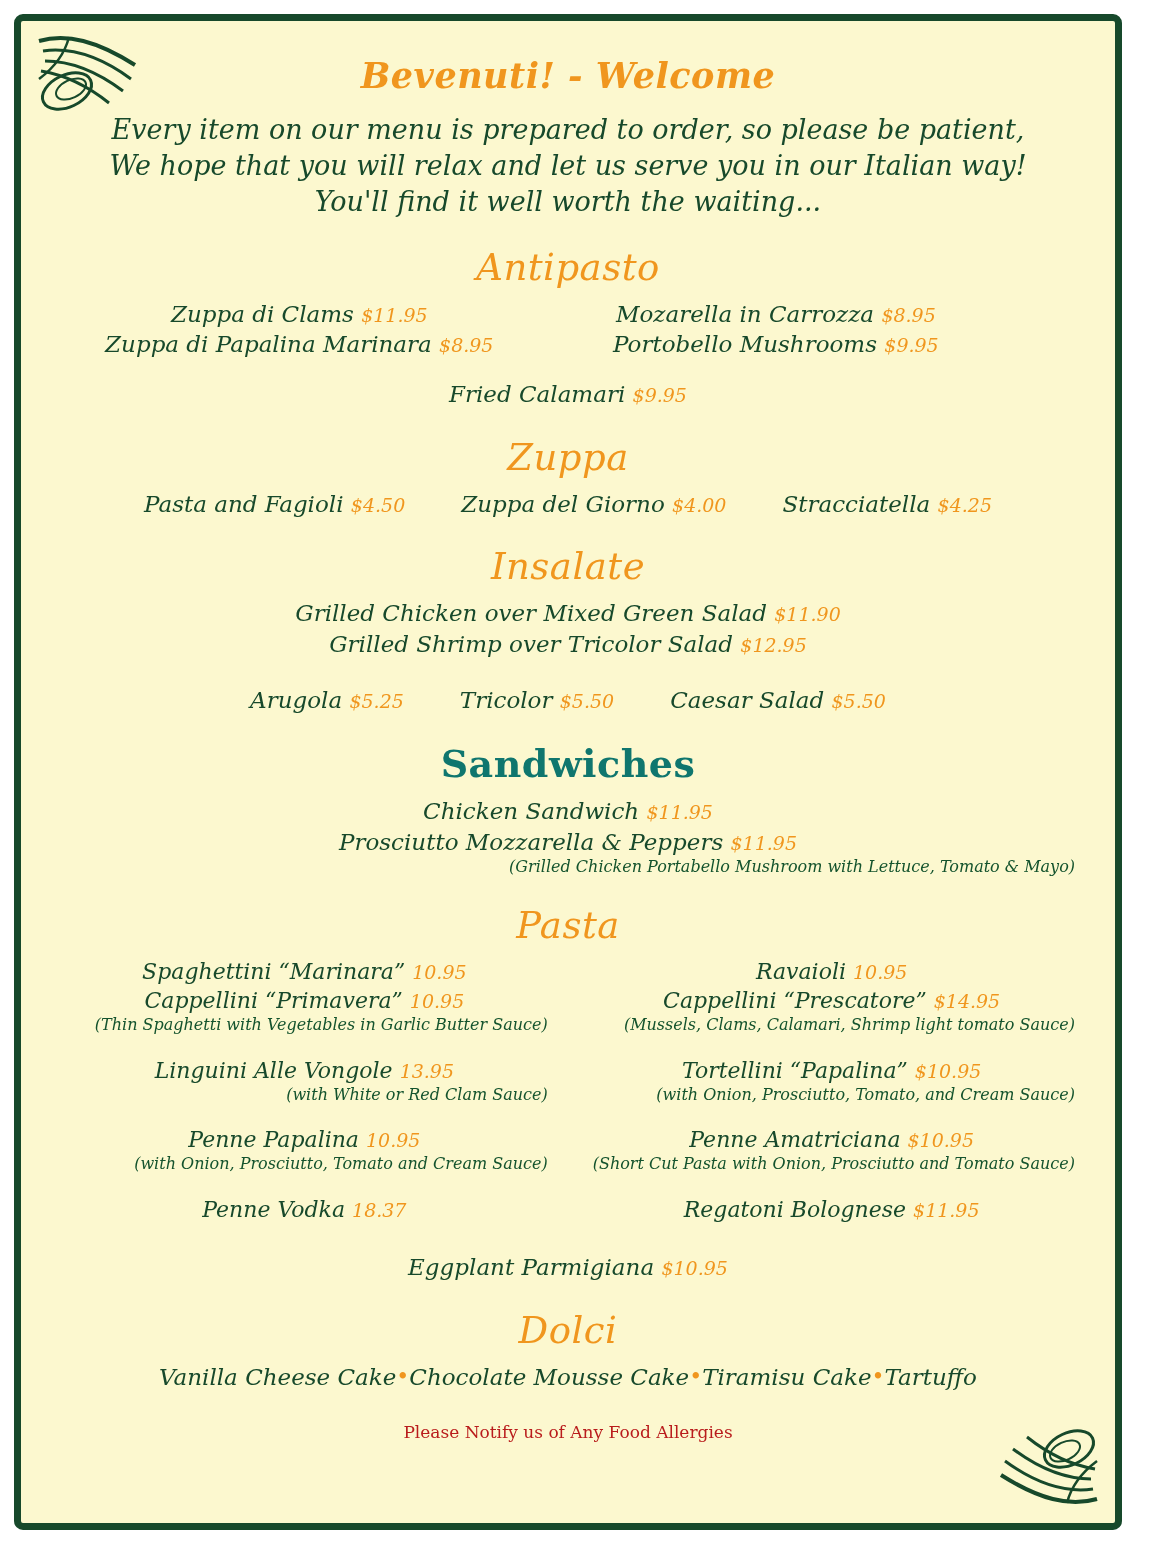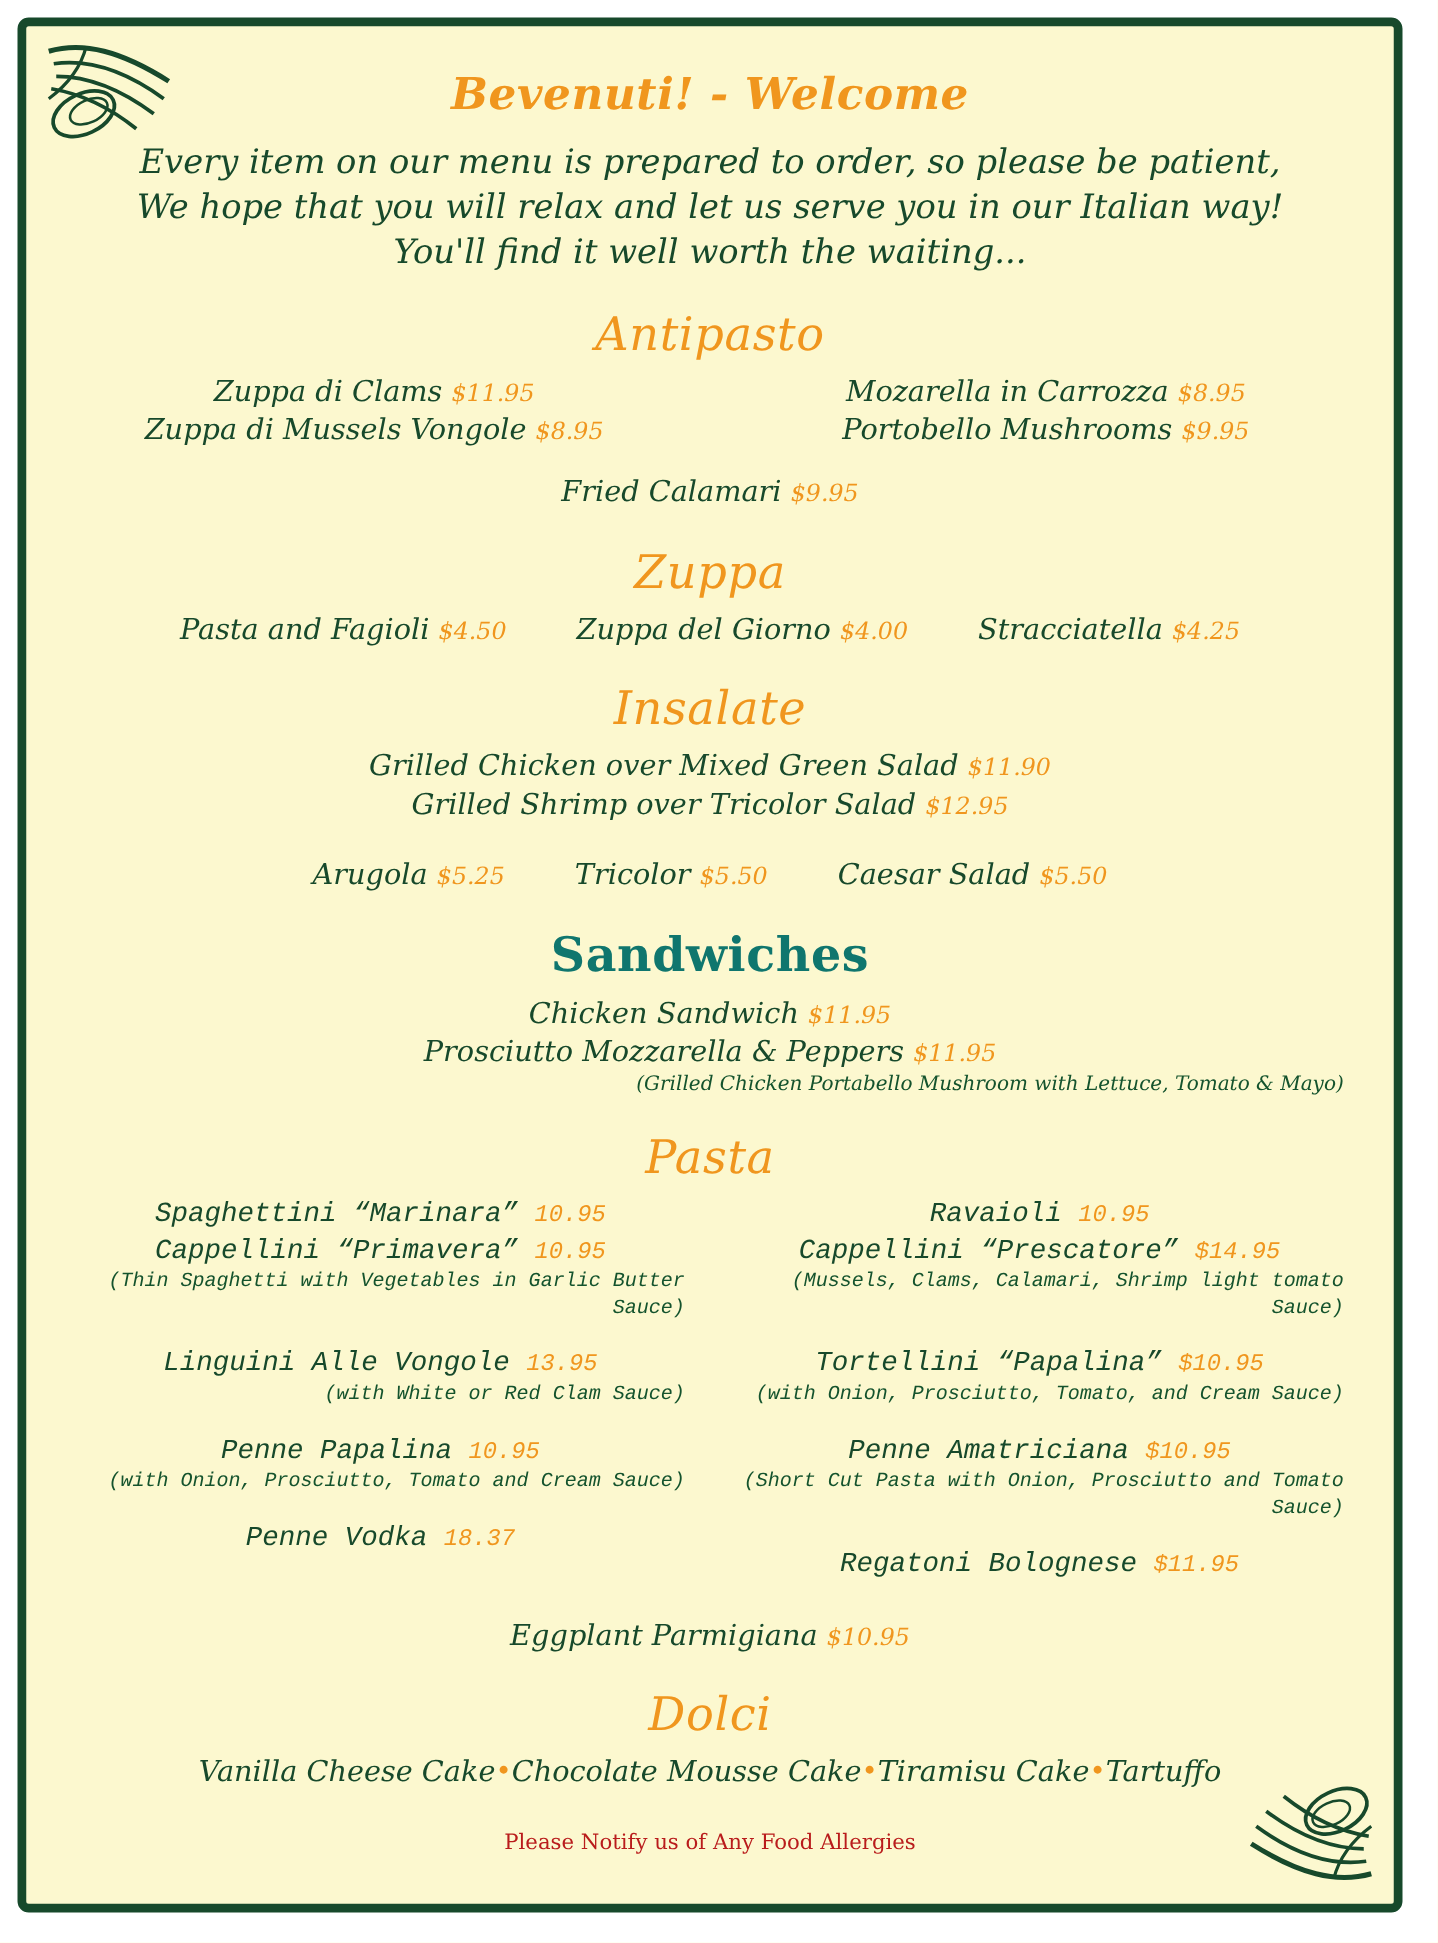--- a/index.html
+++ b/index.html
@@ -115,30 +115,28 @@
     align-items: baseline;
   }
   .row-inline.wide { }
 
   .spacer-8 { height: 8px; }
   .spacer-20 { height: 20px; }
   .spacer-26 { height: 26px; }
 
   .antipasto-grid {
     display: flex;
-    justify-content: space-between;
     margin-top: 4px;
   }
   .antipasto-grid .col { width: 47%; }
 
   .pasta-grid {
     display: flex;
     justify-content: space-between;
     margin-top: 6px;
-    font-family: Liberation Mono, monospace;
   }
   .pasta-grid .col { width: 48%; }
   .pasta-block { margin-bottom: 20px; }
   .pasta-block .item { font-size: 22px; }
   .pasta-block .price { font-size: 19px; }
 
   .dolci-row {
     display: flex;
     justify-content: center;
     align-items: center;
@@ -198,21 +196,21 @@
     </div>
 
     <h2 class="section">Antipasto</h2>
     <div class="antipasto-grid">
       <div class="col">
         <div class="item">
           <span>Zuppa di Clams</span>
           <span class="price">$11.95</span>
         </div>
         <div class="item">
-          <span>Zuppa di Mussels Vongole</span>
+          <span>Zuppa di Papalina Marinara</span>
           <span class="price">$8.95</span>
         </div>
       </div>
       <div class="col">
         <div class="item">
           <span>Mozarella in Carrozza</span>
           <span class="price">$8.95</span>
         </div>
         <div class="item">
           <span>Portobello Mushrooms</span>

